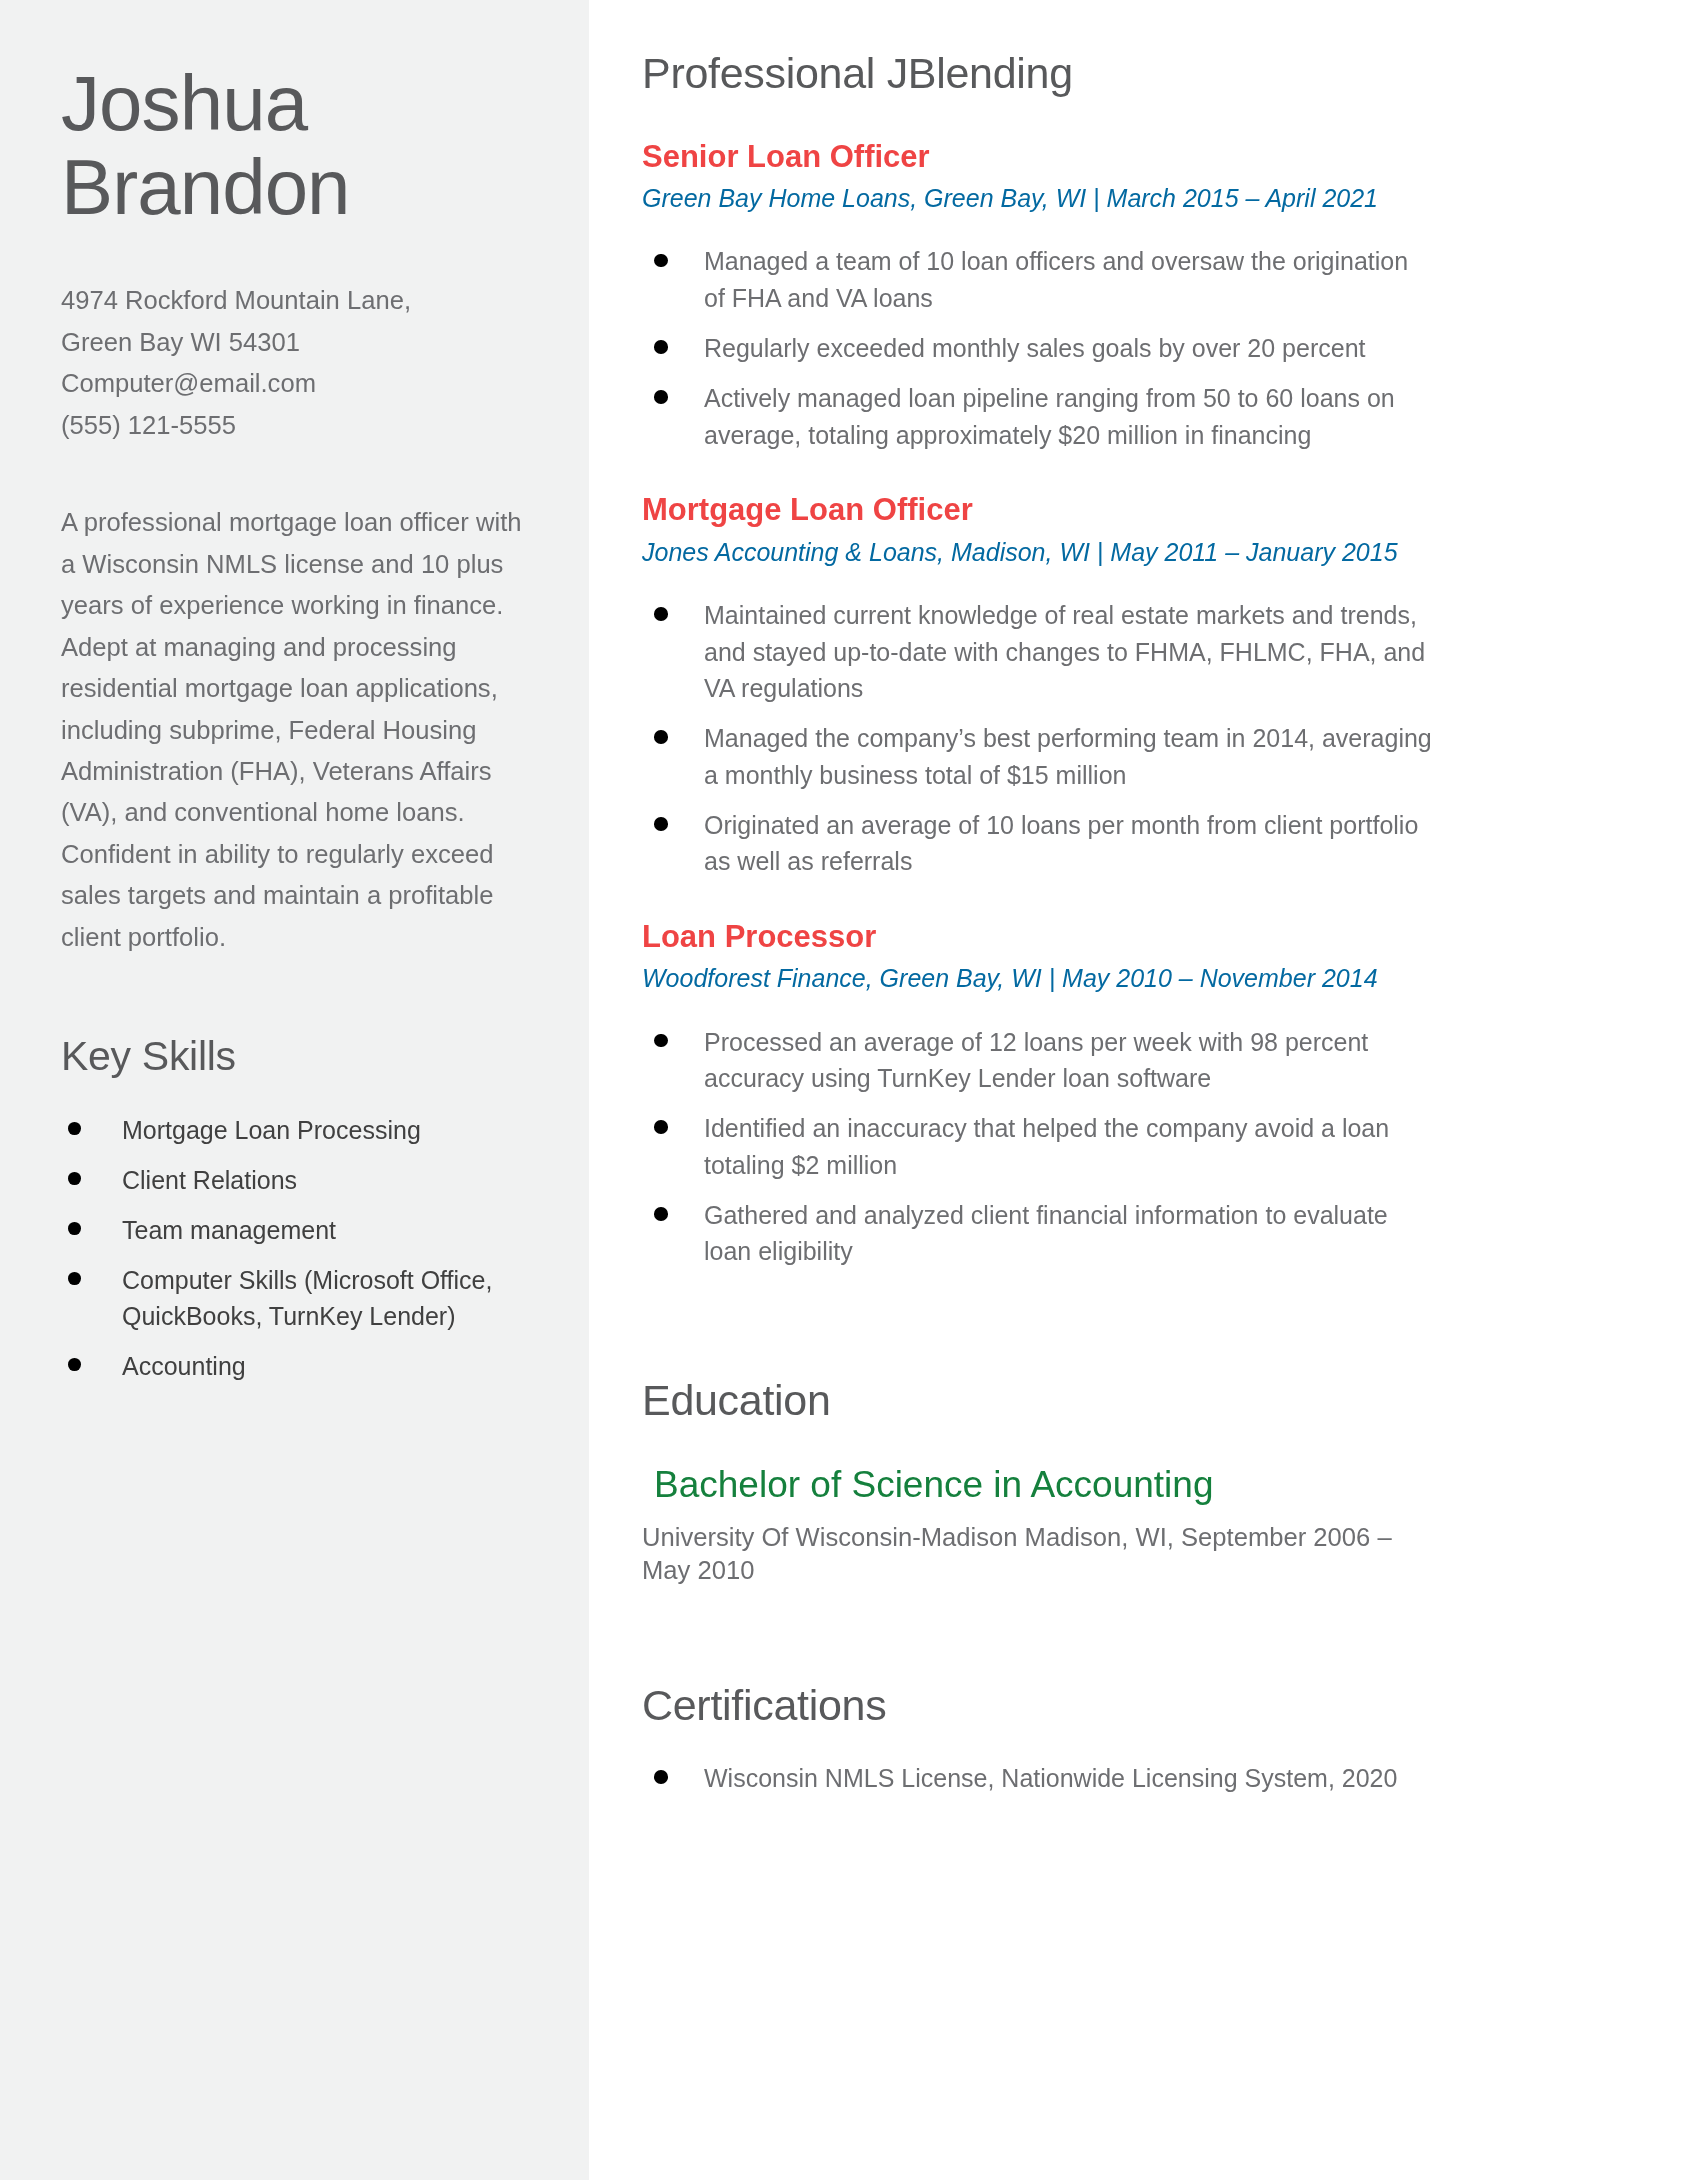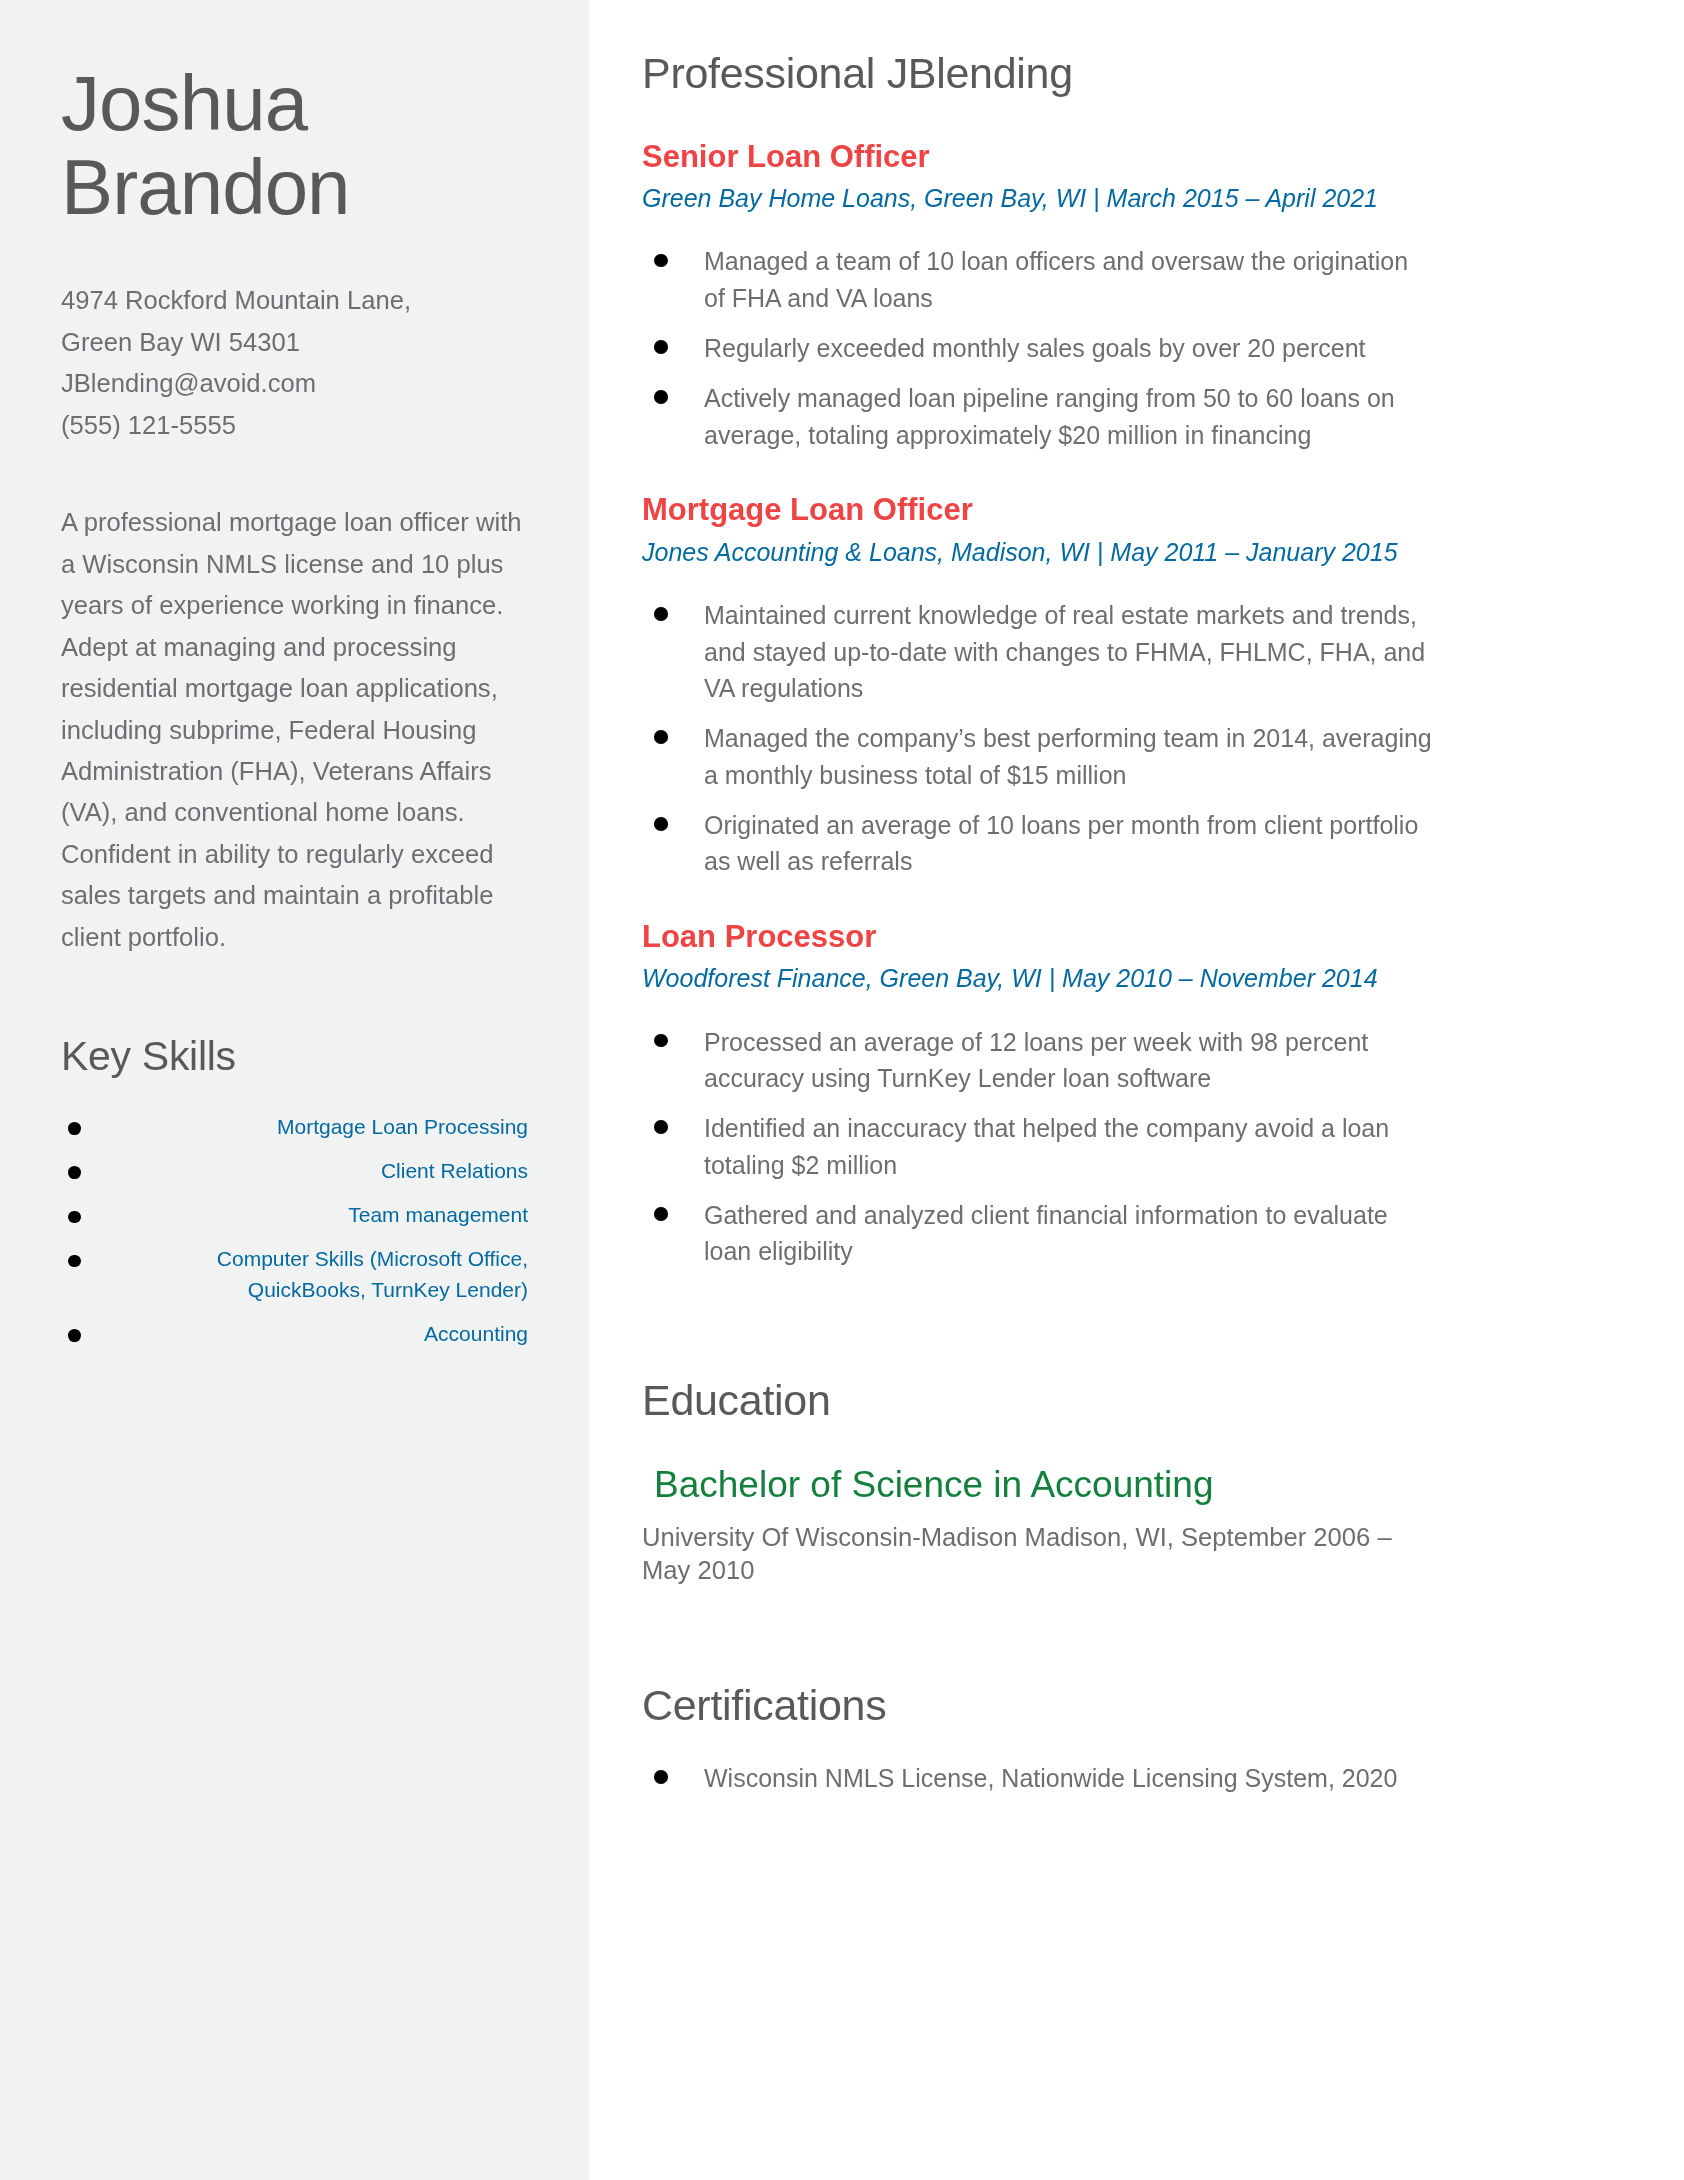--- a/index.html
+++ b/index.html
@@ -66,25 +66,24 @@
 
   .skills-list {
     margin: 32px 0 0 0;
     padding: 0;
     list-style: none;
   }
   .skills-list li {
     position: relative;
     padding-left: 61px;
     margin-bottom: 13.6px;
-    font-size: 21px;
+    font-size: 25px;
     line-height: 1.45;
-    color: #0369a1;
+    color: #404040;
     max-width: 417px;
-    text-align: right;
   }
   .skills-list li .bullet {
     position: absolute;
     left: 6.8px;
     top: 10.2px;
     width: 12.8px;
     height: 12.8px;
     border-radius: 50%;
     background: #000000;
     display: block;
@@ -172,21 +171,21 @@
   <aside class="sidebar">
 
     <h1 class="name-block">
       <span class="name-line">Joshua</span>
       <span class="name-line">Brandon</span>
     </h1>
 
     <div class="contact-block">
       <span class="contact-line">4974 Rockford Mountain Lane,</span>
       <span class="contact-line">Green Bay WI 54301</span>
-      <span class="contact-line">JBlending@avoid.com</span>
+      <span class="contact-line">Computer@email.com</span>
       <span class="contact-line">(555) 121-5555</span>
     </div>
 
     <p class="summary-block">A professional mortgage loan officer with a Wisconsin NMLS license and 10 plus years of experience working in finance. Adept at managing and processing residential mortgage loan applications, including subprime, Federal Housing Administration (FHA), Veterans Affairs (VA), and conventional home loans. Confident in ability to regularly exceed sales targets and maintain a profitable client portfolio.</p>
 
     <h2 class="sidebar-heading">Key Skills</h2>
 
     <ul class="skills-list">
       <li>
         <span class="bullet"></span>

